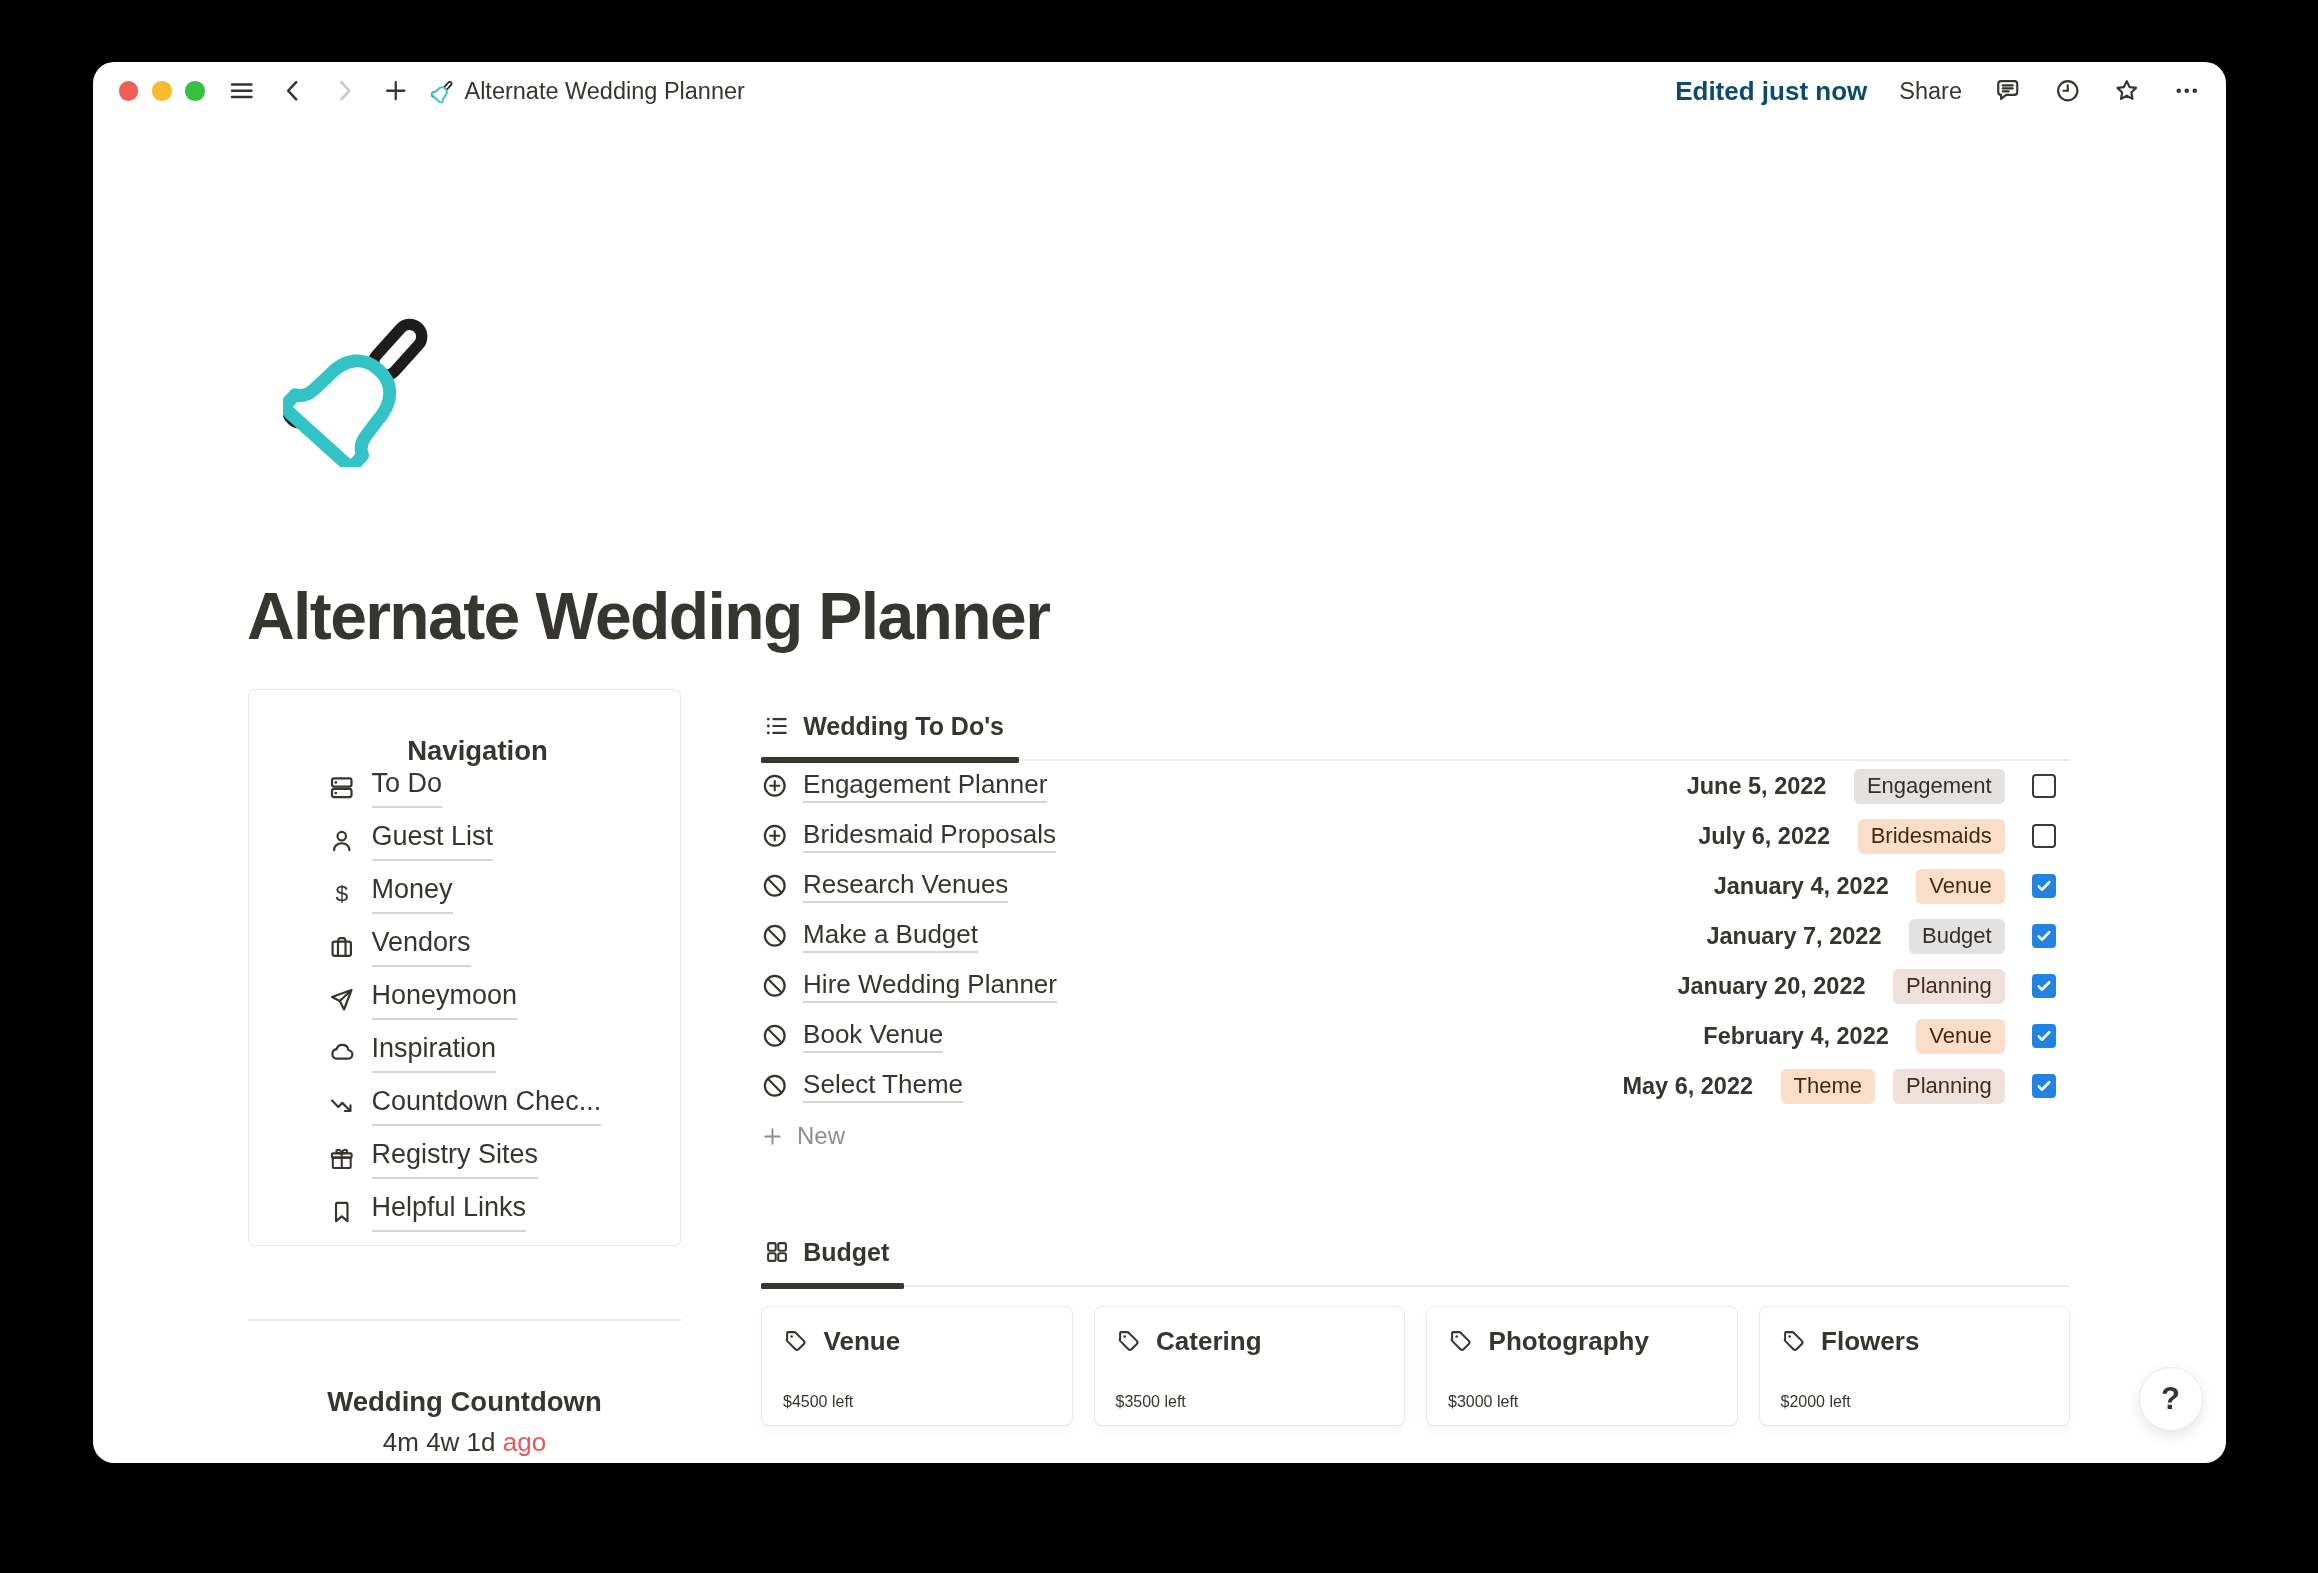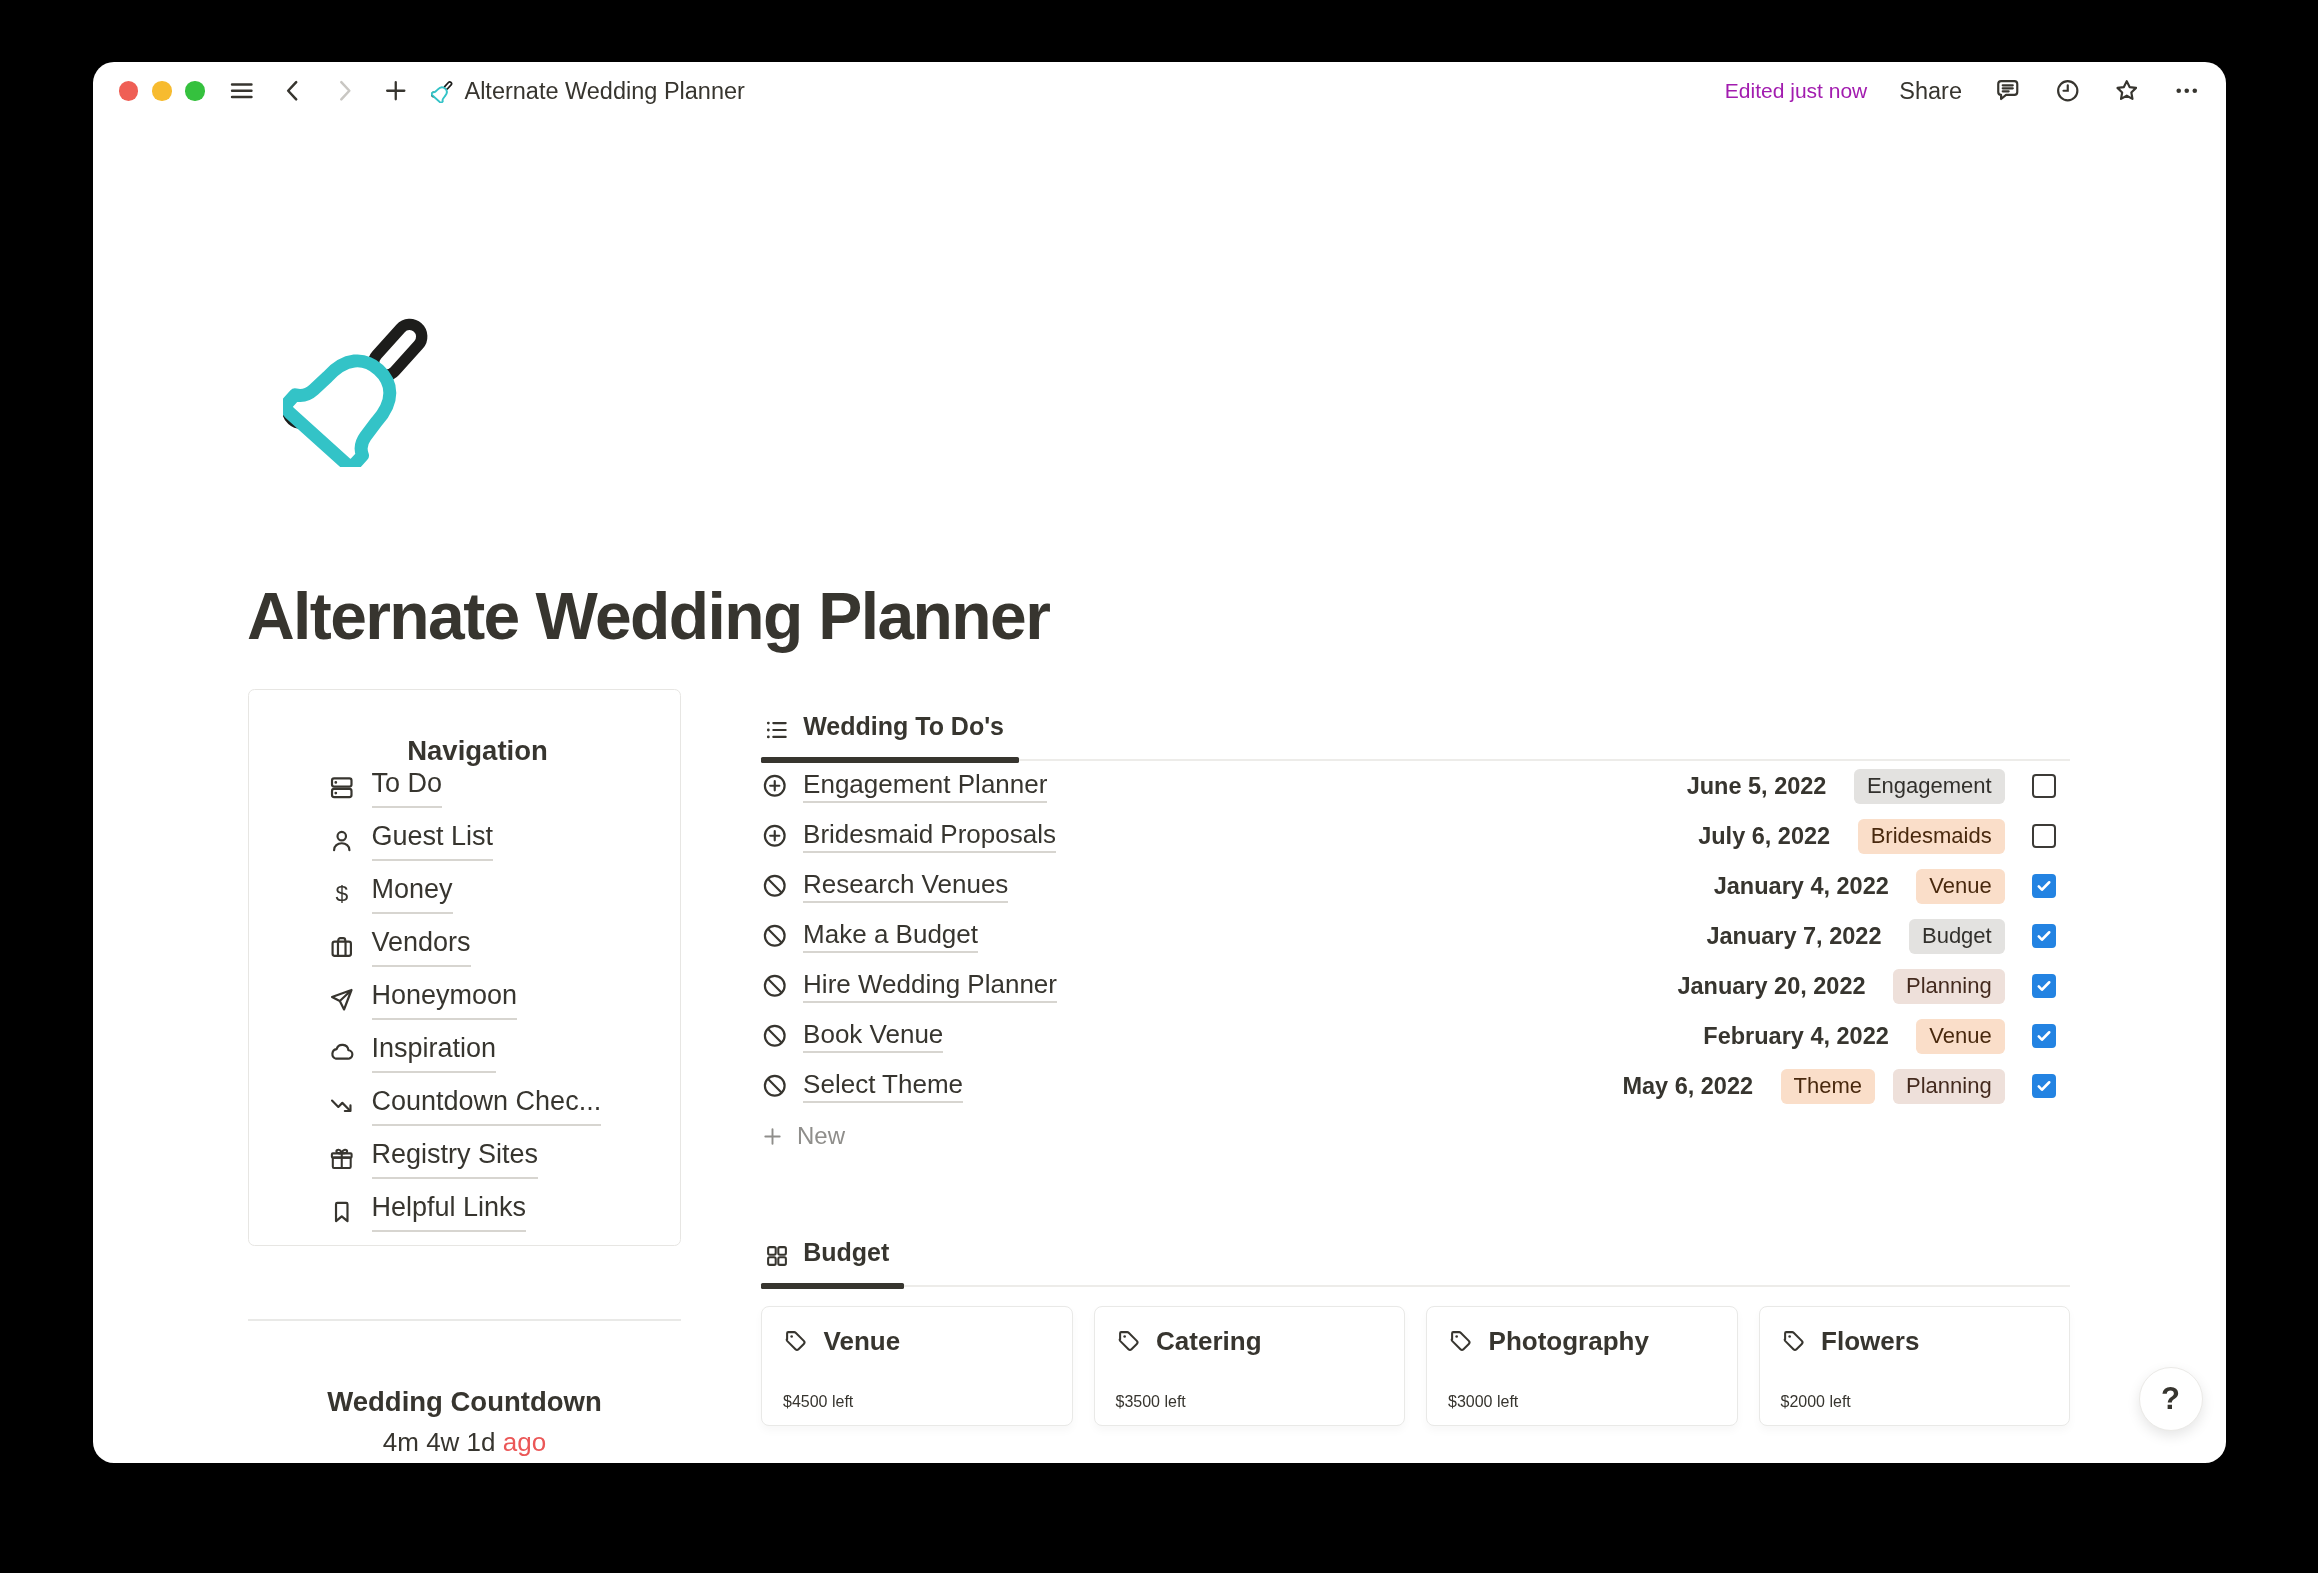--- a/index.html
+++ b/index.html
@@ -15,21 +15,21 @@
             display:flex;align-items:center;padding:0 26px;box-sizing:border-box;}
   .traffic{display:flex;gap:13.8px;margin-right:23px;}
   .light{width:19.4px;height:19.4px;border-radius:50%;}
   .light.red{background:#EF5F55;} .light.yellow{background:#F7BB2F;} .light.green{background:#35C13E;}
   .tb-ic{width:27.5px;height:27.5px;color:#37352F;flex:0 0 auto;}
   .tb-ic.dim{color:#C9C7C3;}
   .tb-group{display:flex;align-items:center;gap:24px;margin-right:21px;}
   .tb-bell{width:24px;height:24px;margin-right:9.7px;}
   .tb-title{font-size:23.5px;color:#37352F;}
   .tb-right{margin-left:auto;display:flex;align-items:center;gap:32px;}
-  .tb-edited{font-size:21px;color:#a21caf;}
+  .tb-edited{font-size:26px;color:#0c4a6e;font-weight:bold;}
   .tb-share{font-size:23.5px;color:#37352F;cursor:default;}
 
   
   .hero-bell{position:absolute;left:190px;top:243px;width:162px;height:162px;}
   .page-title{position:absolute;left:154px;top:515px;font-size:66px;line-height:78px;
               font-weight:700;letter-spacing:-1.6px;color:#37352F;margin:0;}
 
   
   .nav-card{position:absolute;left:155px;top:627px;width:433px;height:557px;
             box-sizing:border-box;border:1.6px solid #E7E6E3;border-radius:6.5px;
@@ -44,21 +44,21 @@
 
   .left-divider{position:absolute;left:155px;top:1257px;width:433px;height:1.6px;background:#E9E9E7;}
   .countdown{position:absolute;left:155px;top:1322px;width:433px;text-align:center;}
   .cd-title{font-size:27.5px;font-weight:700;line-height:36px;}
   .cd-sub{font-size:26px;line-height:34px;margin-top:4.9px;color:#37352F;}
   .cd-ago{color:#EB5757;}
 
   
   .main{position:absolute;left:668px;top:627px;width:1309px;}
   .tabs{position:relative;border-bottom:2.4px solid #EDECE9;padding-top:20px;}
-  .tab{position:relative;display:inline-flex;align-items:flex-end;gap:13px;
+  .tab{position:relative;display:inline-flex;align-items:center;gap:13px;
        padding:0 14.6px 16px 3.2px;}
   .tab .i{width:26px;height:26px;}
   .tab-label{font-size:25px;font-weight:600;line-height:34px;}
   .tab.active::after{content:"";position:absolute;left:0;right:0;bottom:-4px;height:5.7px;
                      background:#37352F;border-radius:1.6px;}
   .tabs.second{margin-top:54px;}
 
   .todo-row{display:flex;align-items:center;height:50px;}
   .row-icon{width:27.5px;height:27.5px;margin-right:14.6px;flex:0 0 auto;}
   .row-title{font-size:26px;font-weight:500;border-bottom:2.4px solid #D7D5D0;padding-bottom:1.6px;}

